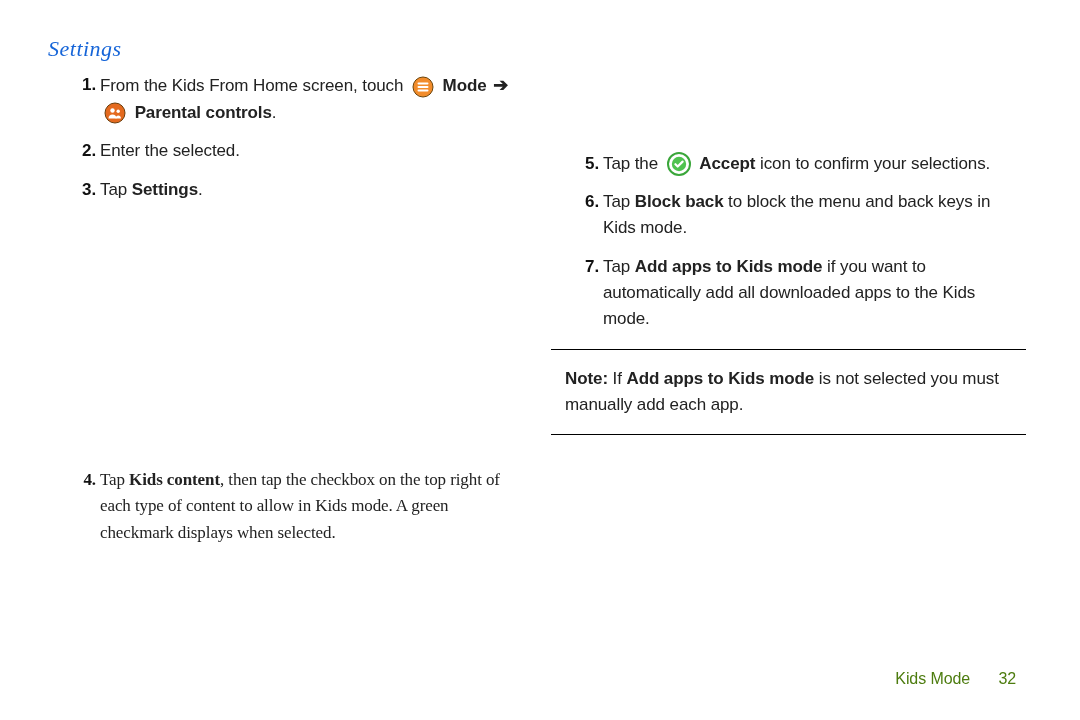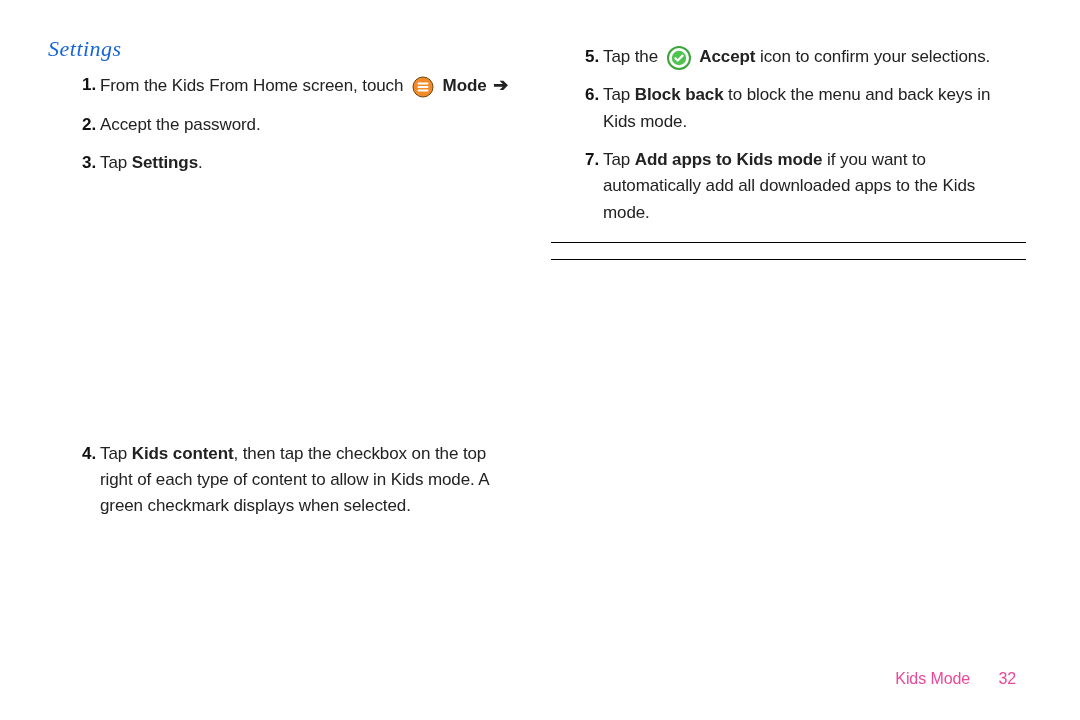--- a/index.html
+++ b/index.html
@@ -16,20 +16,21 @@
   .page {
     position: relative;
     width: 1080px;
     height: 720px;
     box-sizing: border-box;
     padding: 36px 54px 0 48px;
   }
   .cols {
     display: flex;
     gap: 28px;
+    align-items: center;
   }
   .col {
     flex: 1 1 0;
     min-width: 0;
   }
   .heading {
     color: #1665d8;
     font-size: 22px;
     font-style: italic;
     font-weight: 400;
@@ -84,29 +85,30 @@
   }
   .icon-inline {
     display: inline-flex;
     vertical-align: middle;
     margin: -4px 4px -4px 4px;
   }
   svg { display: block; }
 
   .step4 {
     margin-top: 264px !important;
+    font-family: Liberation Serif, serif;
   }
 
   .footer {
     position: absolute;
     bottom: 32px;
     right: 64px;
     font-size: 16px;
     font-weight: 300;
-    color: #ec4899;
+    color: #4d7c0f;
   }
   .footer .pnum {
     padding-left: 24px;
   }
 </style>
 </head>
 <body>
 
 <div class="page">
   <div class="cols">
@@ -120,24 +122,36 @@
           <span class="icon-inline">
             <svg width="22" height="22" viewBox="0 0 22 22">
               <circle cx="11" cy="11" r="10" fill="#f28c2b" stroke="#6b440b" stroke-width="1"></circle>
               <rect x="5.5" y="6.5" width="11" height="2" rx="1" fill="#fff"></rect>
               <rect x="5.5" y="10" width="11" height="2" rx="1" fill="#fff"></rect>
               <rect x="5.5" y="13.5" width="11" height="2" rx="1" fill="#fff"></rect>
             </svg>
           </span>
           <span class="b">Mode</span>
           <span class="arrow">➔</span>
+          <span class="indent2">
+            <span class="icon-inline">
+              <svg width="22" height="22" viewBox="0 0 22 22">
+                <circle cx="11" cy="11" r="10" fill="#e46a1f" stroke="#6b3d0b" stroke-width="1"></circle>
+                <circle cx="8.5" cy="8.5" r="2.2" fill="#fff"></circle>
+                <path d="M4.5 16.5c0-2.4 1.8-4 4-4s4 1.6 4 4z" fill="#fff"></path>
+                <circle cx="14.2" cy="9.3" r="1.7" fill="#fff"></circle>
+                <path d="M11.6 16.5c0-1.9 1.3-3.1 2.7-3.1s2.7 1.2 2.7 3.1z" fill="#fff"></path>
+              </svg>
+            </span>
+            <span class="b">Parental controls</span><span>.</span>
+          </span>
         </li>
 
         <li>
-          <span>Accept the password.</span>
+          <span>Enter the selected.</span>
         </li>
 
         <li>
           <span>Tap </span><span class="b">Settings</span><span>.</span>
         </li>
 
         <li class="step4">
           <span>Tap </span><span class="b">Kids content</span><span>, then tap the checkbox on the top right of each type of content to allow in Kids mode. A green checkmark displays when selected.</span>
         </li>
       </ol>
@@ -160,20 +174,23 @@
         <li>
           <span>Tap </span><span class="b">Block back</span><span> to block the menu and back keys in Kids mode.</span>
         </li>
 
         <li>
           <span>Tap </span><span class="b">Add apps to Kids mode</span><span> if you want to automatically add all downloaded apps to the Kids mode.</span>
         </li>
       </ol>
 
       <hr class="rule">
+      <p class="note">
+        <span class="label">Note:</span><span> If </span><span class="b">Add apps to Kids mode</span><span> is not selected you must manually add each app.</span>
+      </p>
       <hr class="rule">
     </div>
 
   </div>
 
   <div class="footer">
     <span>Kids Mode</span>
     <span class="pnum">32</span>
   </div>
 </div>

